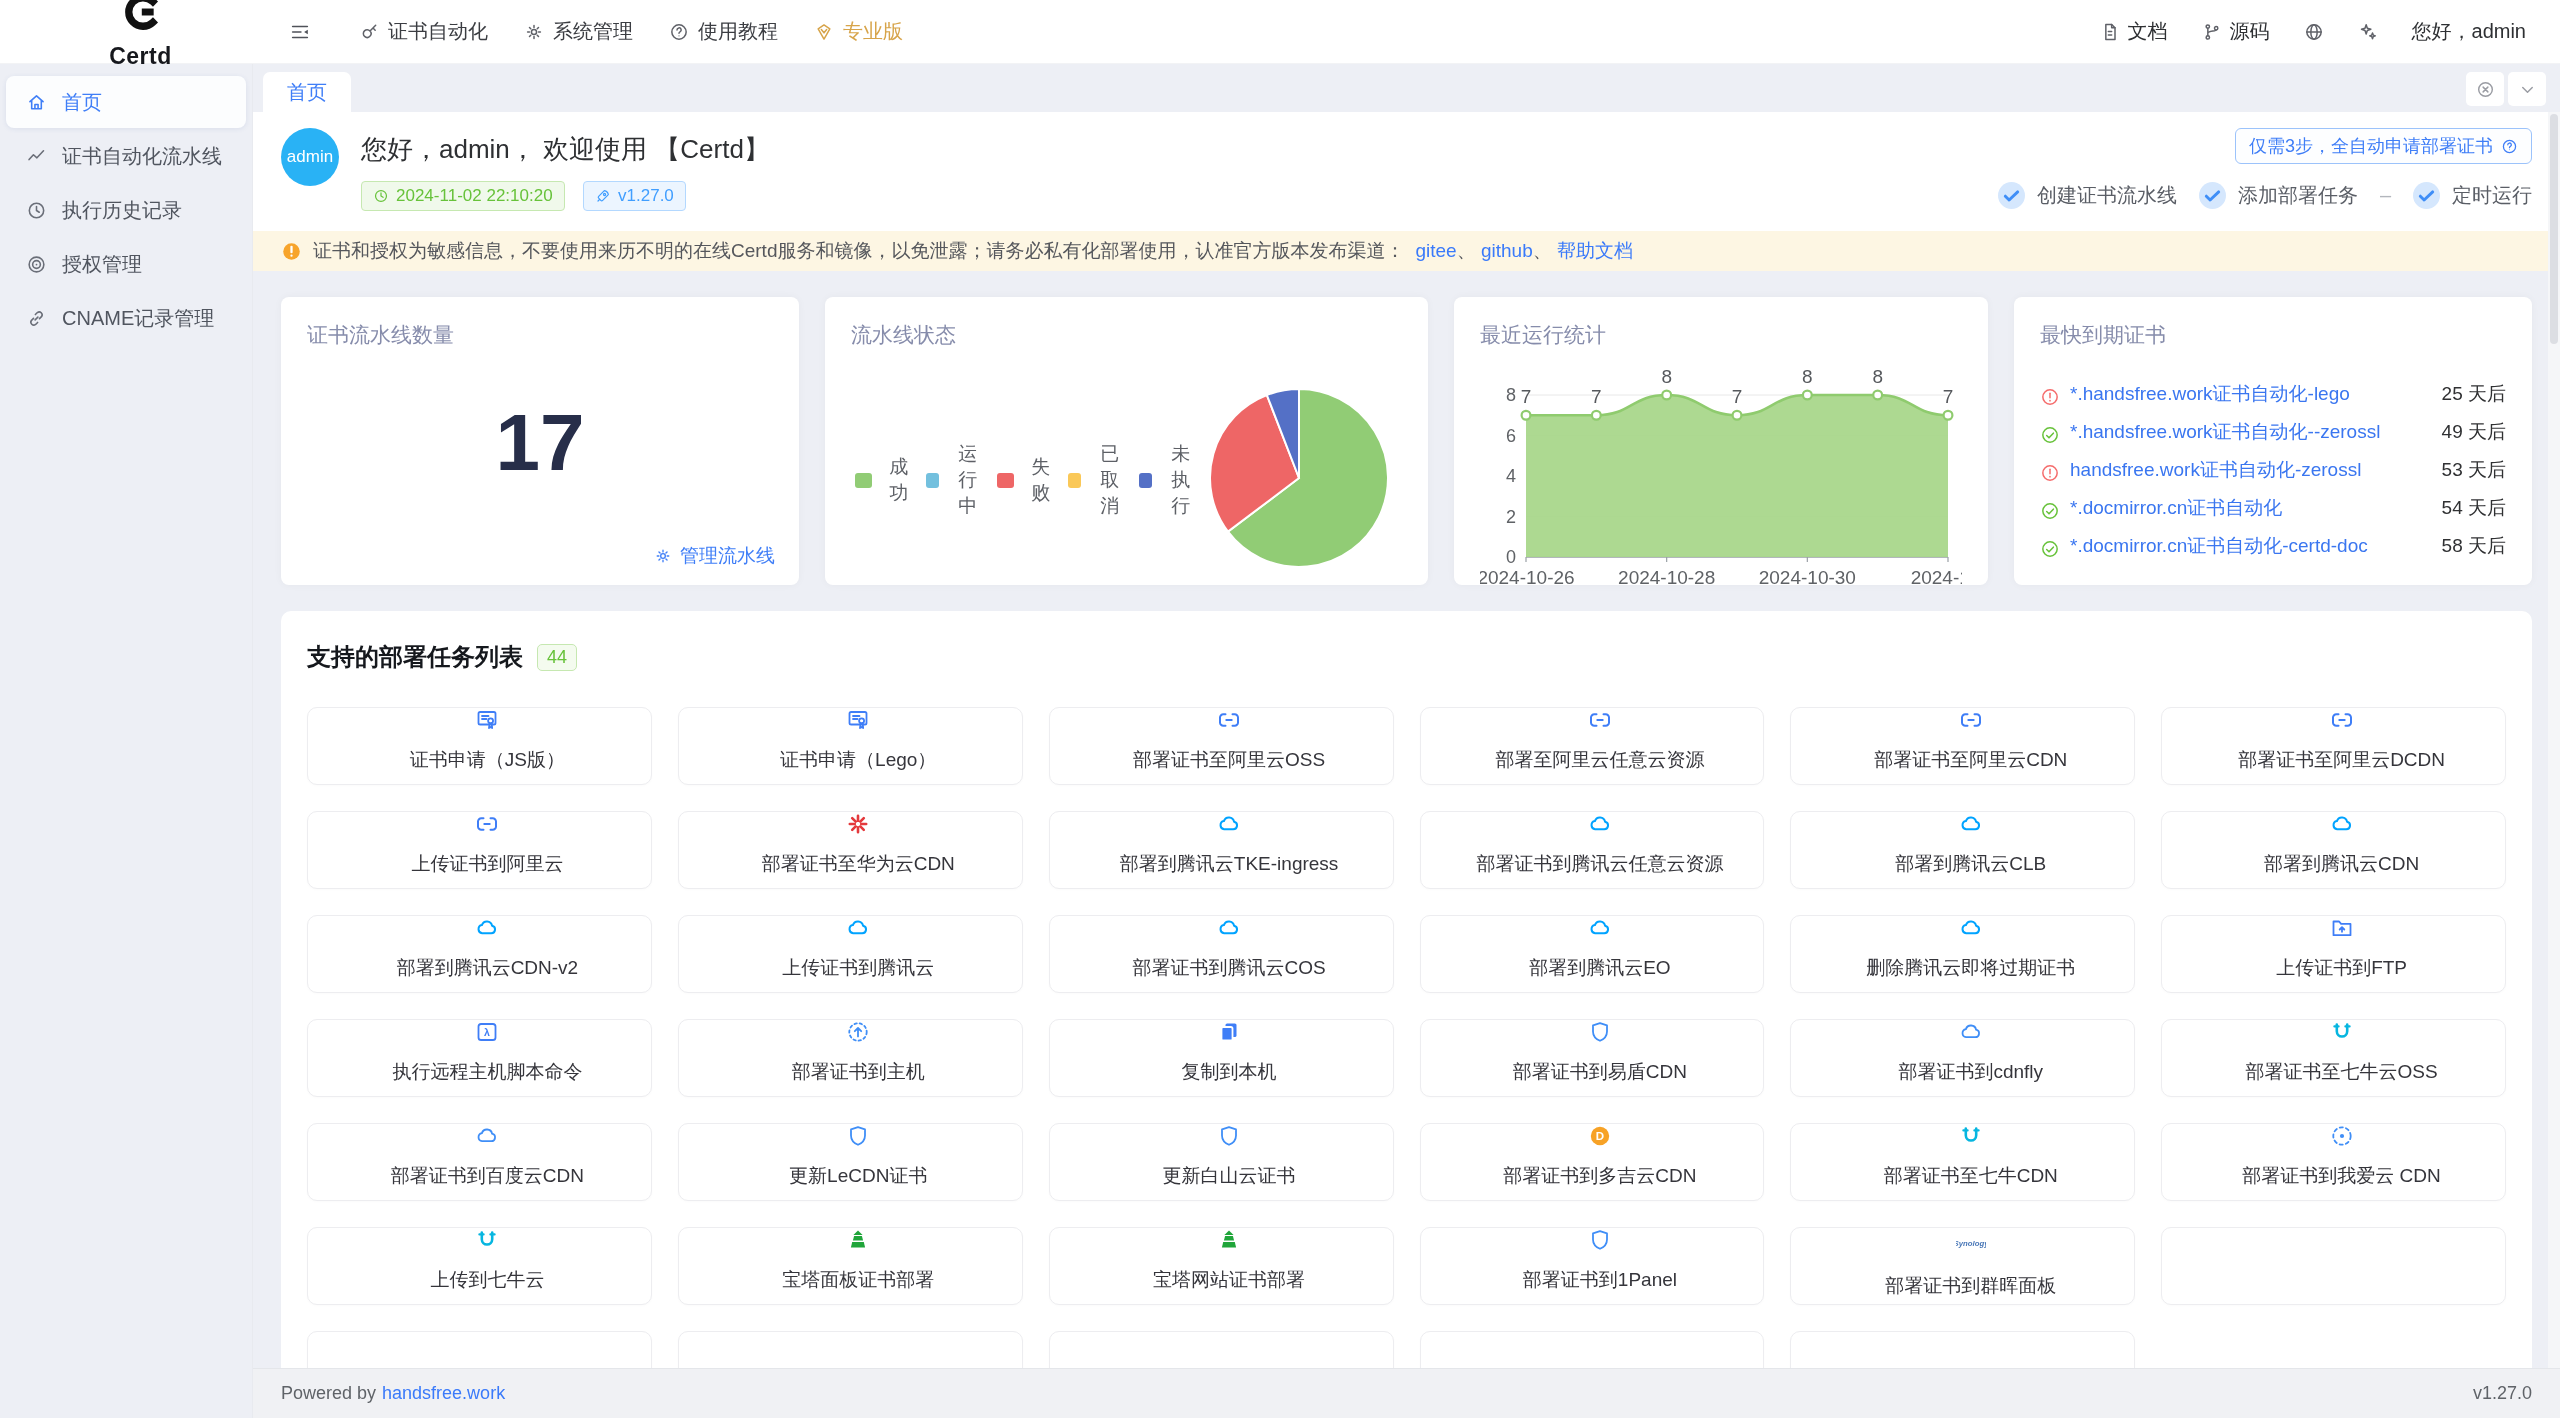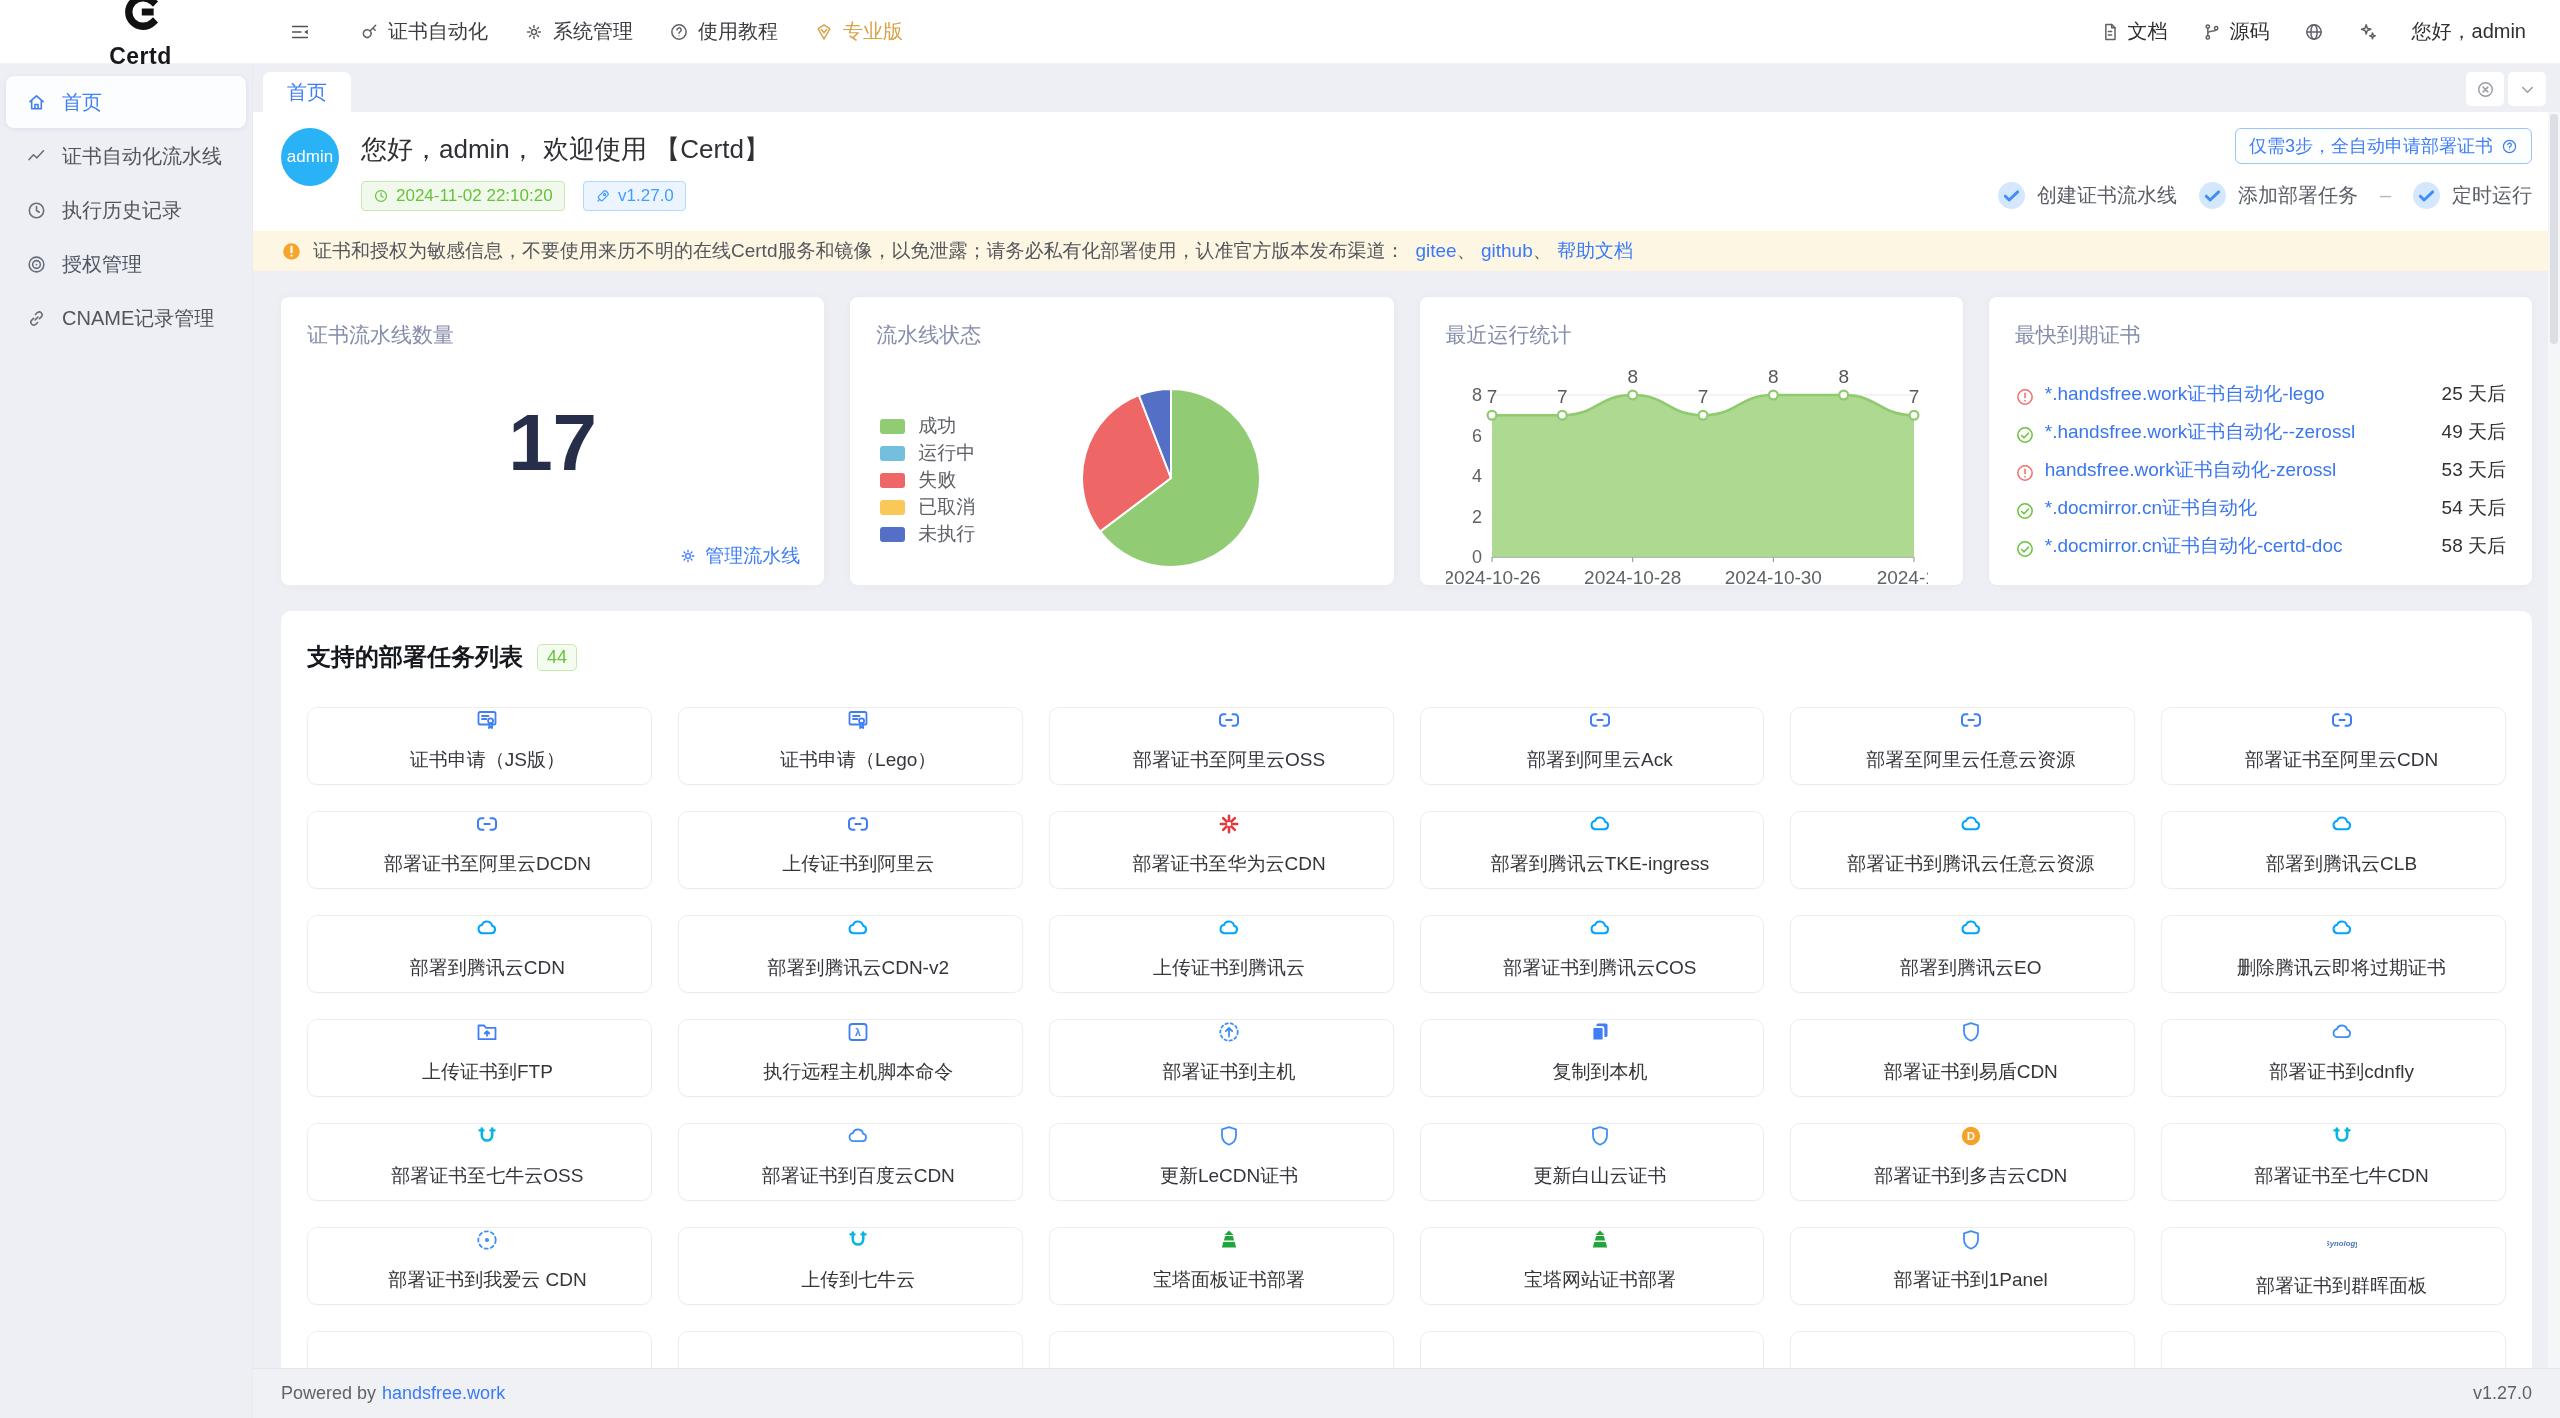--- a/index.html
+++ b/index.html
@@ -73,21 +73,21 @@
   .stats { display:grid; grid-template-columns:repeat(4,1fr); gap:26px; padding:26px 28px; }
   .card { background:#fff; border-radius:8px; height:288px; position:relative;
     padding:24px 26px; box-shadow:0 0 8px rgba(31,45,61,.04); }
   .card-title { font-size:21px; color:#868cab; }
   .big-number { font-size:80px; font-weight:bold; color:#272e49; text-align:center; margin-top:48px; }
   .manage-link { position:absolute; right:24px; bottom:16px; display:flex; align-items:center;
     gap:8px; color:#3f7ef7; font-size:19px; cursor:pointer; }
   .manage-link .ic { font-size:18px; }
 
   .pie-flex { display:flex; align-items:center; margin-top:26px; }
-  .legend { display:flex; flex-direction:column; gap:1px; margin-left:4px;text-align:center; }
+  .legend { display:flex; flex-direction:row; gap:14px; margin-left:4px;text-align:center; }
   .legend-item { display:flex; align-items:center; gap:13px; font-size:19px; color:#5d6066; }
   .legend-chip { width:25px; height:15px; border-radius:3px; }
   .pie-box { margin:0 auto; }
 
   .expiry-list { margin-top:20px; }
   .expiry-row { display:flex; align-items:flex-end; gap:10px; height:38px; font-size:19px; }
   .expiry-row .ic { font-size:20px; }
   .expiry-row.err .ic { color:#f56c6c; }
   .expiry-row.ok .ic { color:#67c23a; }
   .expiry-link { color:#3a76f0; flex:1; white-space:nowrap; overflow:hidden;
@@ -563,28 +563,20 @@
                 </svg>
               </span>
               <span>部署证书至阿里云OSS</span>
             </div>
             <div class="task-card">
               <span class="ic ic-aliyun">
                 <svg viewBox="0 0 24 24" fill="none" stroke="currentColor" stroke-width="1.8" stroke-linecap="round" stroke-linejoin="round">
                   <path d="M8.5 6.3H6.3A3.3 3.3 0 0 0 3 9.6v4.8a3.3 3.3 0 0 0 3.3 3.3h2.2M15.5 6.3h2.2A3.3 3.3 0 0 1 21 9.6v4.8a3.3 3.3 0 0 1-3.3 3.3h-2.2M9.3 12h5.4" stroke-width="2"></path>
                 </svg>
               </span>
-              <span>部署到阿里云Ack</span>
-            </div>
-            <div class="task-card">
-              <span class="ic ic-aliyun">
-                <svg viewBox="0 0 24 24" fill="none" stroke="currentColor" stroke-width="1.8" stroke-linecap="round" stroke-linejoin="round">
-                  <path d="M8.5 6.3H6.3A3.3 3.3 0 0 0 3 9.6v4.8a3.3 3.3 0 0 0 3.3 3.3h2.2M15.5 6.3h2.2A3.3 3.3 0 0 1 21 9.6v4.8a3.3 3.3 0 0 1-3.3 3.3h-2.2M9.3 12h5.4" stroke-width="2"></path>
-                </svg>
-              </span>
               <span>部署至阿里云任意云资源</span>
             </div>
             <div class="task-card">
               <span class="ic ic-aliyun">
                 <svg viewBox="0 0 24 24" fill="none" stroke="currentColor" stroke-width="1.8" stroke-linecap="round" stroke-linejoin="round">
                   <path d="M8.5 6.3H6.3A3.3 3.3 0 0 0 3 9.6v4.8a3.3 3.3 0 0 0 3.3 3.3h2.2M15.5 6.3h2.2A3.3 3.3 0 0 1 21 9.6v4.8a3.3 3.3 0 0 1-3.3 3.3h-2.2M9.3 12h5.4" stroke-width="2"></path>
                 </svg>
               </span>
               <span>部署证书至阿里云CDN</span>
             </div>

